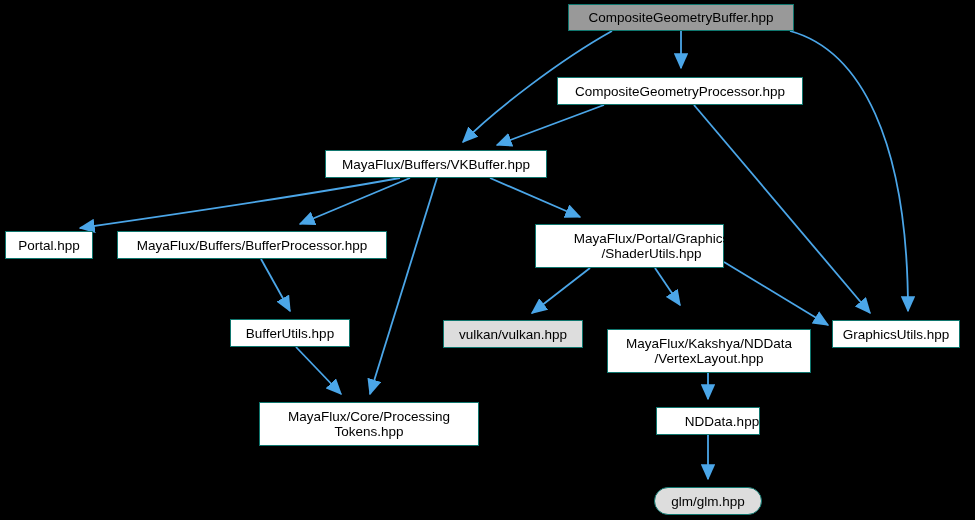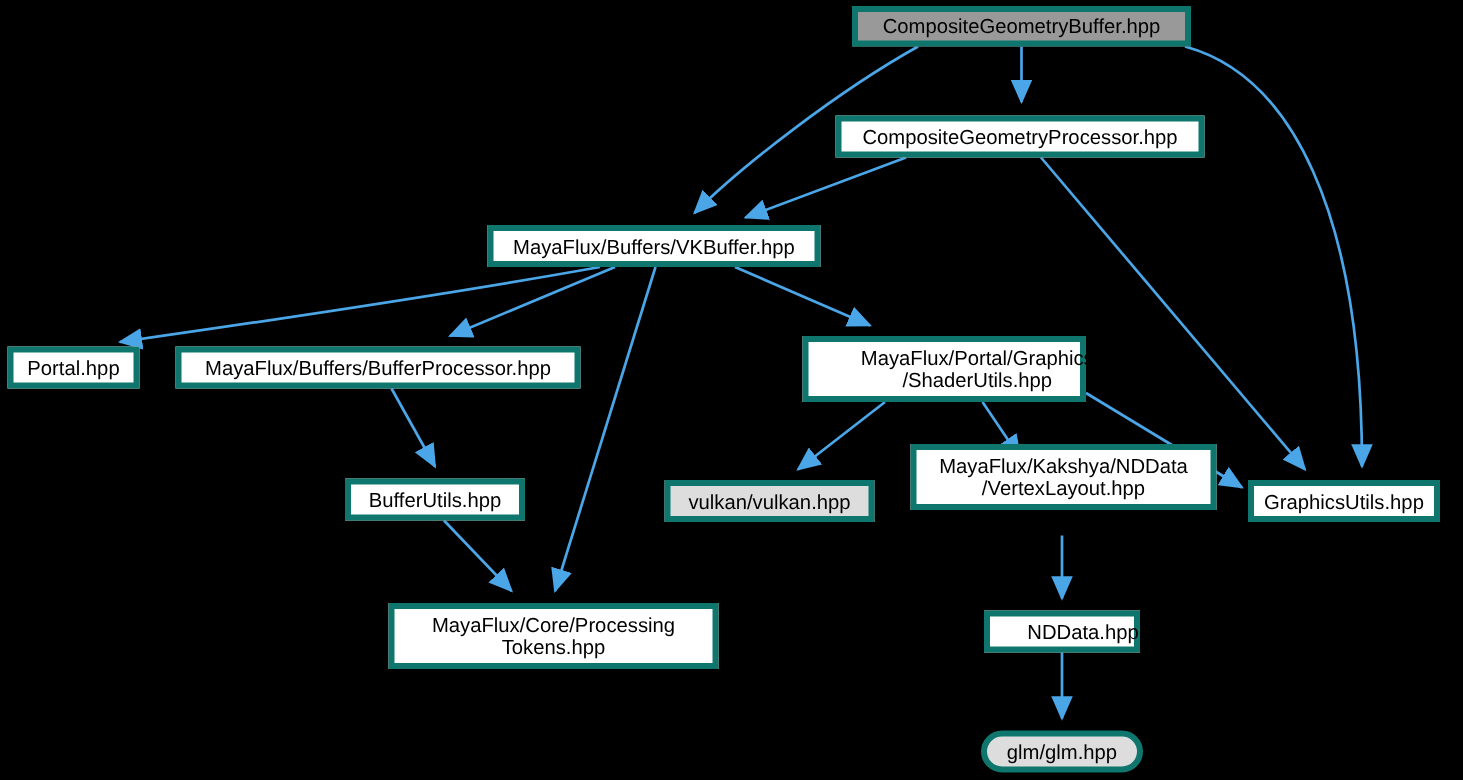--- a/index.html
+++ b/index.html
@@ -19,21 +19,21 @@
     position: absolute;
     left: 0;
     top: 0;
     width: 975px;
     height: 520px;
     display: block;
   }
   .node-box {
     position: absolute;
     box-sizing: border-box;
-    border: 4px solid #0f766e;
+    border: 1px solid #0f766e;
     background: #ffffff;
     color: #000000;
     font-size: 13.5px;
     line-height: 15px;
     display: flex;
     align-items: center;
     justify-content: center;
     text-align: center;
     white-space: pre;
     cursor: pointer;
@@ -85,21 +85,21 @@
       <div class="node-box fill-root" style="left: 568px; top: 4px; width: 226px; height: 27px;"><span class="node-label">CompositeGeometryBuffer.hpp</span></div>
       <div class="node-box" style="left: 557px; top: 77px; width: 246px; height: 28px;"><span class="node-label">CompositeGeometryProcessor.hpp</span></div>
       <div class="node-box" style="left: 325px; top: 150px; width: 222px; height: 28px;"><span class="node-label">MayaFlux/Buffers/VKBuffer.hpp</span></div>
       <div class="node-box" style="left: 5px; top: 231px; width: 88px; height: 28px;"><span class="node-label">Portal.hpp</span></div>
       <div class="node-box" style="left: 117px; top: 231px; width: 270px; height: 28px;"><span class="node-label">MayaFlux/Buffers/BufferProcessor.hpp</span></div>
       <div class="node-box" style="left: 535px; top: 224px; width: 189px; height: 44px; padding-left: 44px;"><span class="node-label">MayaFlux/Portal/Graphics
 /ShaderUtils.hpp</span></div>
       <div class="node-box" style="left: 832px; top: 320px; width: 128px; height: 28px;"><span class="node-label">GraphicsUtils.hpp</span></div>
       <div class="node-box" style="left: 230px; top: 319px; width: 120px; height: 28px;"><span class="node-label">BufferUtils.hpp</span></div>
       <div class="node-box fill-ext" style="left: 443px; top: 320px; width: 140px; height: 28px;"><span class="node-label">vulkan/vulkan.hpp</span></div>
-      <div class="node-box" style="left: 607px; top: 296px; width: 204px; height: 44px;"><span class="node-label">MayaFlux/Kakshya/NDData
+      <div class="node-box" style="left: 607px; top: 329px; width: 204px; height: 44px;"><span class="node-label">MayaFlux/Kakshya/NDData
 /VertexLayout.hpp</span></div>
       <div class="node-box" style="left: 259px; top: 402px; width: 220px; height: 44px;"><span class="node-label">MayaFlux/Core/Processing
 Tokens.hpp</span></div>
       <div class="node-box" style="left: 656px; top: 407px; width: 104px; height: 28px; padding-left: 28px;"><span class="node-label">NDData.hpp</span></div>
       <div class="node-box fill-ext" style="left: 654px; top: 487px; width: 108px; height: 28px; border-radius: 14px;"><span class="node-label">glm/glm.hpp</span></div>
     </div>
 
 </div>
 
 </body></html>

